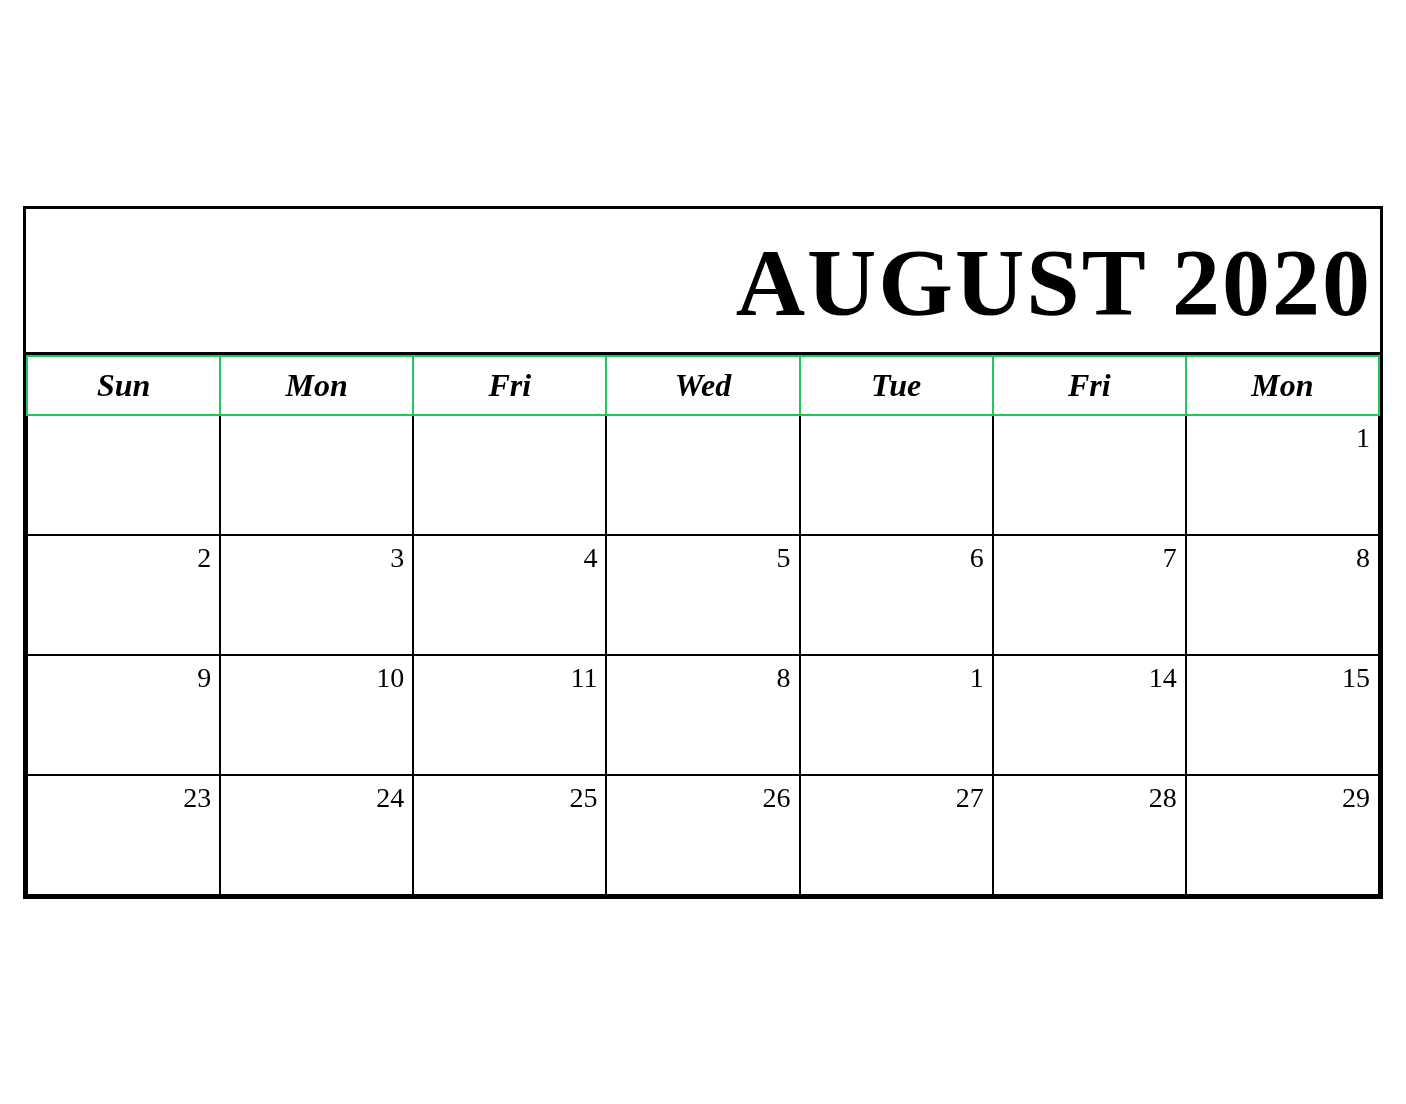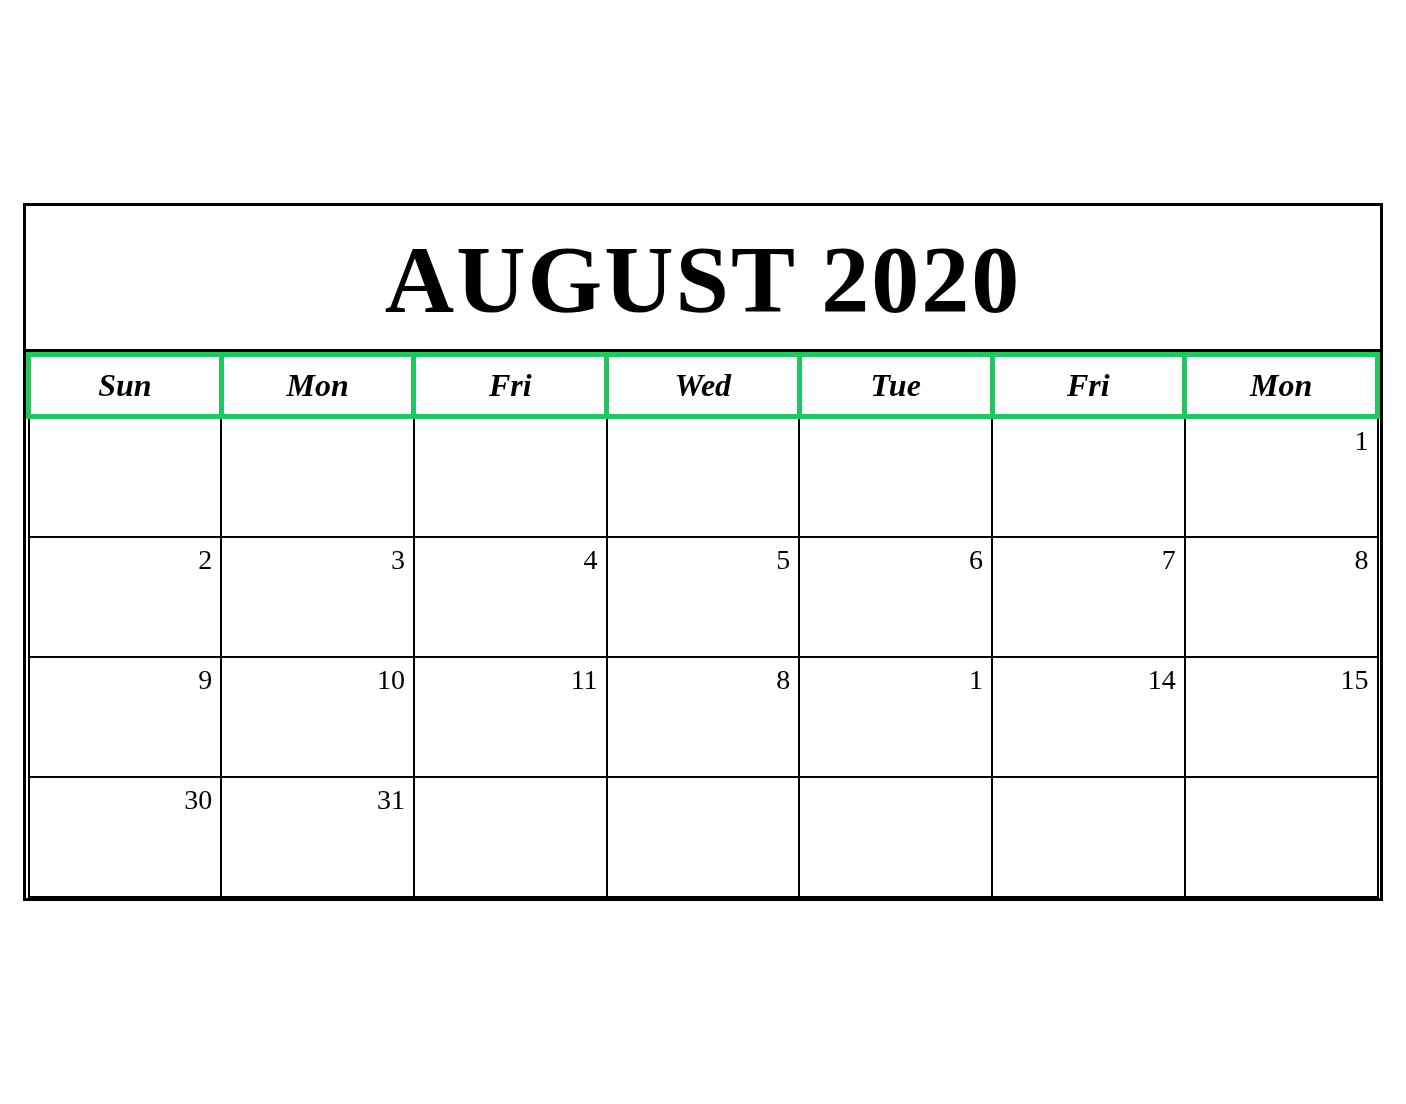--- a/index.html
+++ b/index.html
@@ -17,41 +17,41 @@
       font-family: Georgia, 'Times New Roman', serif;
     }
 
     .calendar-container {
       width: 1360px;
       border: 3px solid #000;
       background: #fff;
     }
 
     .calendar-header {
-      text-align: center;
-      padding: 18px 0 14px 0;
+      text-align: right;
+      padding: 18px 8px 14px 0;
       border-bottom: 3px solid #000;
     }
 
     .calendar-header h1 {
       font-size: 96px;
       font-weight: 900;
       font-family: 'Arial Black', Georgia, serif;
       letter-spacing: 2px;
       color: #000;
     }
 
     .calendar-grid {
       width: 100%;
       border-collapse: collapse;
       table-layout: fixed;
     }
 
     .calendar-grid th {
-      border: 5px solid #22c55e;
+      border: 2px solid #22c55e;
       padding: 10px 8px;
       text-align: center;
       font-size: 32px;
       font-style: italic;
       font-family: 'Comic Sans MS', cursive, Georgia, serif;
       font-weight: bold;
       background: #fff;
       color: #000;
     }
 
@@ -113,23 +113,23 @@
         <tr>
           <td>9</td>
           <td>10</td>
           <td>11</td>
           <td>8</td>
           <td>1</td>
           <td>14</td>
           <td>15</td>
         </tr>
         <tr>
-          <td>30</td>
-          <td>31</td>
-          <td class="empty"></td>
-          <td class="empty"></td>
-          <td class="empty"></td>
-          <td class="empty"></td>
-          <td class="empty"></td>
+          <td>23</td>
+          <td>24</td>
+          <td>25</td>
+          <td>26</td>
+          <td>27</td>
+          <td>28</td>
+          <td>29</td>
         </tr>
       </tbody>
   </table>
 </div>
 
 </body></html>

